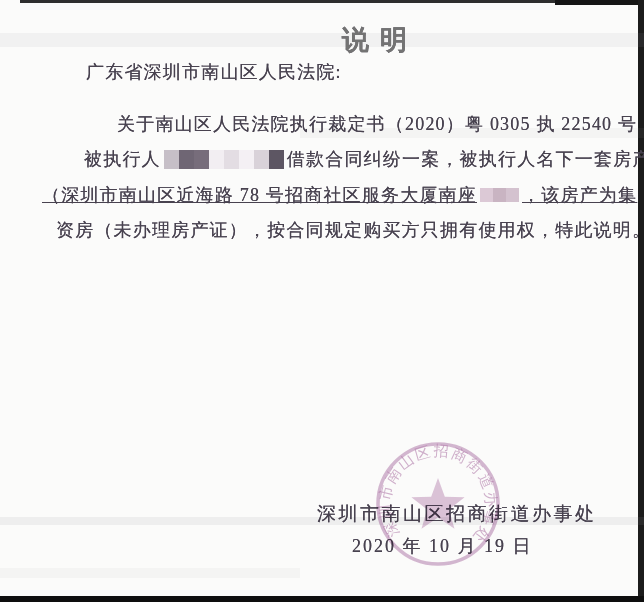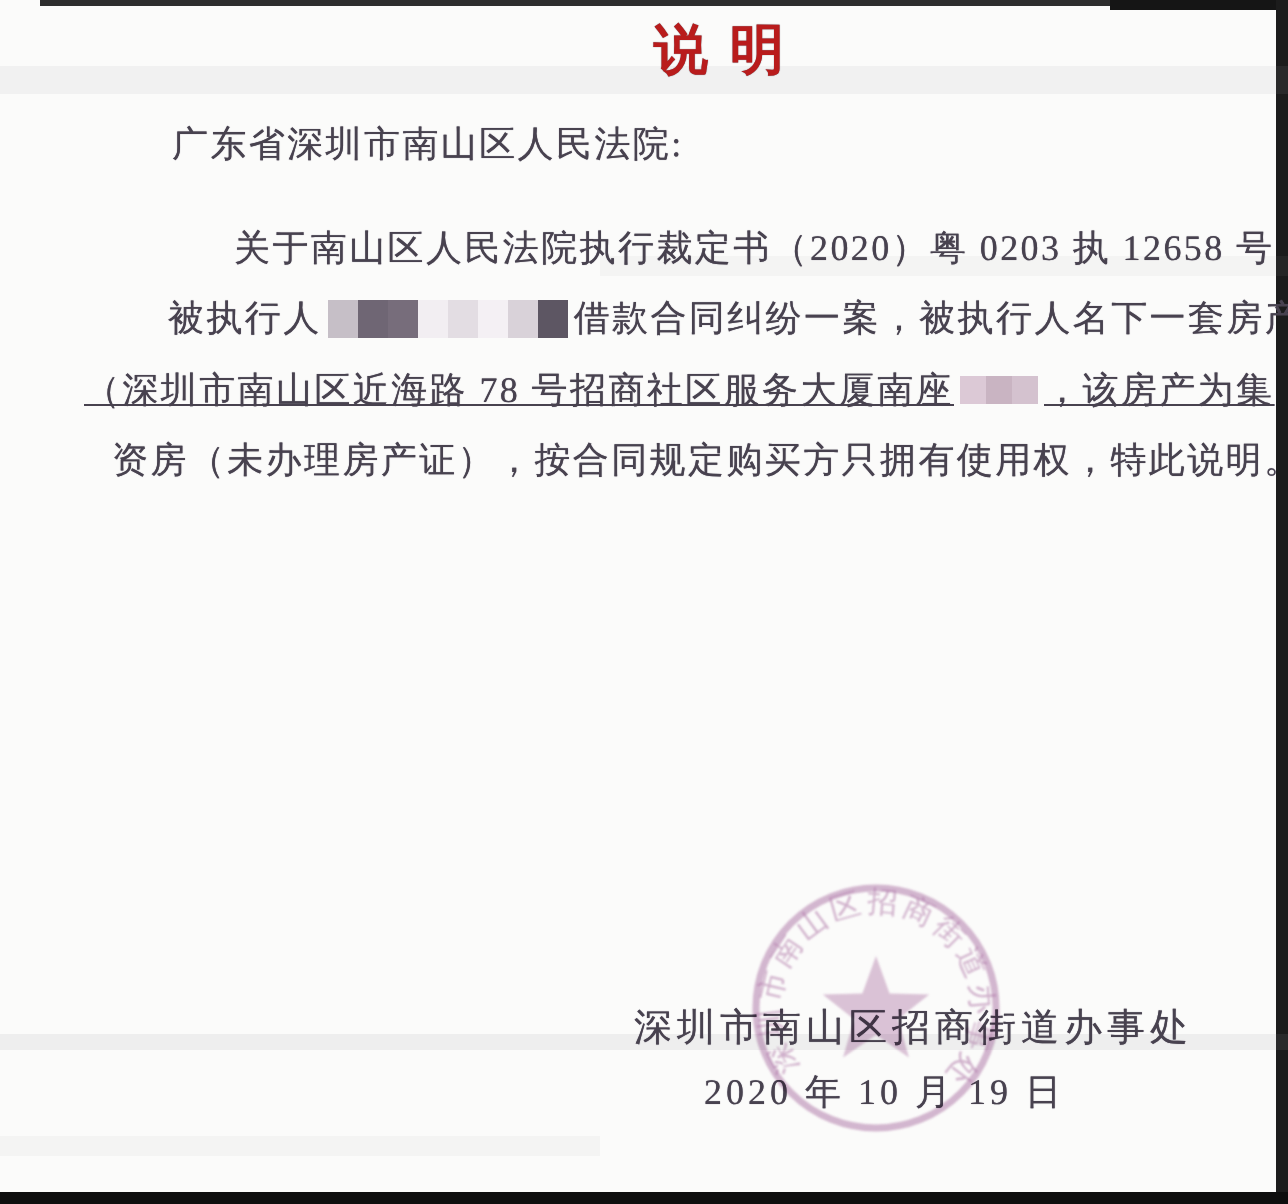--- a/index.html
+++ b/index.html
@@ -3,23 +3,23 @@
 <meta charset="utf-8">
 <style>
   html,body { margin:0; padding:0; background:#e9e9e9; }
   .scan {
     position:relative; width:644px; height:602px; overflow:hidden;
     background:#fbfbfa;
     font-family:"Liberation Serif","DejaVu Serif",serif;
     color:#48424f;
   }
   .title {
-    position:absolute; left:326px; top:6px; margin:1px;
+    position:absolute; left:326px; top:6px; margin:16px;
     font-size:27px; font-weight:600; letter-spacing:11px;
-    color:#b91c1c; text-shadow:0 0 0.5px #5a5462;
+    color:#737373; text-shadow:0 0 0.5px #5a5462;
   }
   .line {
     position:absolute; font-size:18px; letter-spacing:1.2px;
     white-space:nowrap; text-shadow:0 0 0.4px #565060;
   }
   .salutation { left:86px;  top:60px; }
   .l2 { left:117px; top:112px; }
   .l3 { left:64px;  top:147px;margin-left:20px; }
   .l4 { left:42px;  top:183px;text-decoration:underline; }
   .l5 { left:56px;  top:218px; }
@@ -61,21 +61,21 @@
   <div class="edge-bottom"></div>
   <div class="streak streak-a"></div>
   <div class="streak streak-b"></div>
   <div class="streak streak-c"></div>
   <div class="streak streak-d"></div>
 
   <h1 class="title">说明</h1>
 
   <div class="line salutation">广东省深圳市南山区人民法院:</div>
 
-  <div class="line l2">关于南山区人民法院执行裁定书（2020）粤 0203 执 12658 号</div>
+  <div class="line l2">关于南山区人民法院执行裁定书（2020）粤 0305 执 22540 号</div>
 
   <div class="line l3">
     <span>被执行人</span><span class="mosaic"><span class="mosaic-cell" style="background: rgb(198, 191, 199);"></span><span class="mosaic-cell" style="background: rgb(111, 102, 116);"></span><span class="mosaic-cell" style="background: rgb(119, 109, 123);"></span><span class="mosaic-cell" style="background: rgb(242, 238, 242);"></span><span class="mosaic-cell" style="background: rgb(227, 221, 227);"></span><span class="mosaic-cell" style="background: rgb(244, 240, 244);"></span><span class="mosaic-cell" style="background: rgb(217, 210, 217);"></span><span class="mosaic-cell" style="background: rgb(93, 86, 99);"></span></span><span>借款合同纠纷一案，被执行人名下一套房产</span>
   </div>
 
   <div class="line l4">
     <span>（深圳市南山区近海路 78 号招商社区服务大厦南座</span><span class="mosaic mosaic-sm"><span class="mosaic-cell" style="background: rgb(220, 201, 214);"></span><span class="mosaic-cell" style="background: rgb(201, 180, 194);"></span><span class="mosaic-cell" style="background: rgb(212, 194, 207);"></span></span><span>，该房产为集</span>
   </div>
 
   <div class="line l5">资房（未办理房产证），按合同规定购买方只拥有使用权，特此说明。</div>

